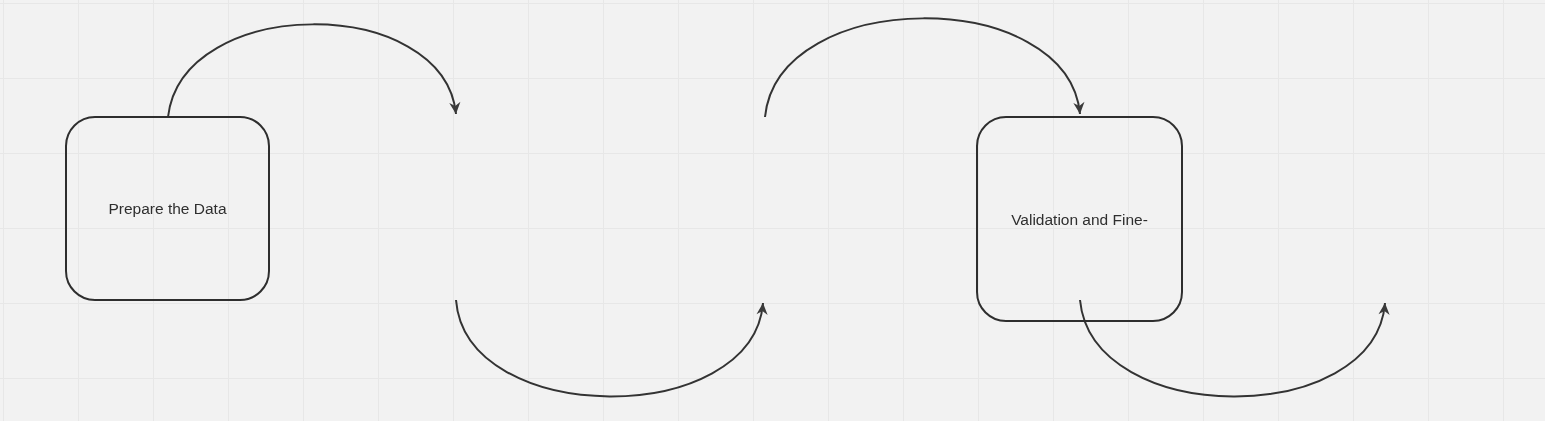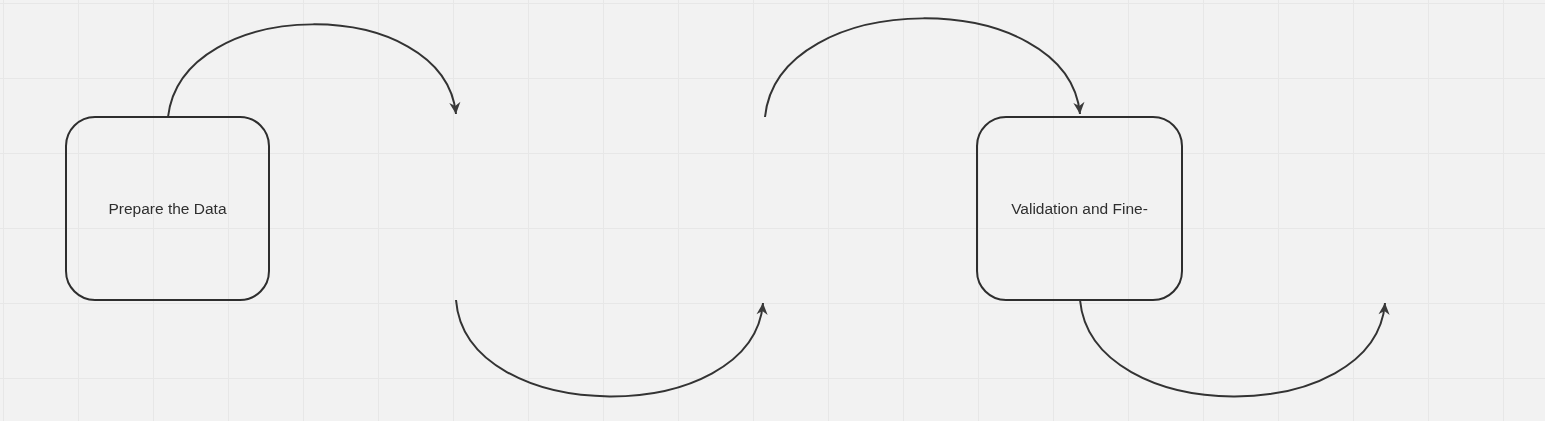--- a/index.html
+++ b/index.html
@@ -71,20 +71,20 @@
   </svg>
 
   <div class="node" style="left:65px; top:116px; width:205px; height:185px;">
     <div class="node-label">
       <span class="line">Prepare the Data</span>
     </div>
   </div>
 
 
 
-  <div class="node" style="left:976px; top:116px; width:207px; height:185px;">
+  <div class="node" style="left:976px; top:116px; width:207px; height:206px;">
     <div class="node-label">
       <span class="line">Validation and Fine-</span>
     </div>
   </div>
 
 
 </div>
 
 </body></html>

